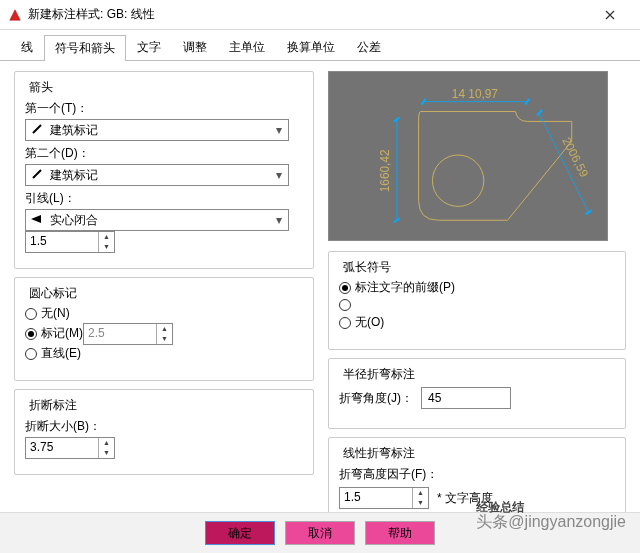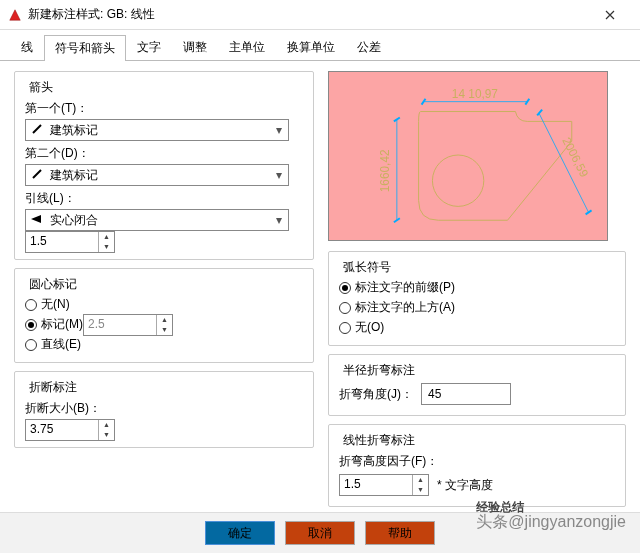--- a/index.html
+++ b/index.html
@@ -5,46 +5,46 @@
   * { box-sizing: border-box; font-family: "Microsoft YaHei", "SimSun", sans-serif; font-size: 12px; }
   body { margin: 0; background: #fff; width: 640px; height: 553px; overflow: hidden; color: #000; }
   .titlebar { height: 30px; display: flex; align-items: center; padding: 0 8px; border-bottom: 1px solid #ddd; }
   .titlebar .app-icon { width: 14px; height: 14px; margin-right: 6px; }
   .titlebar .title { flex: 1; }
   .titlebar .close { width: 44px; height: 30px; display: flex; align-items: center; justify-content: center; color: #333; }
   .tabs { display: flex; border-bottom: 1px solid #bbb; padding: 4px 10px 0 10px; gap: 0; }
   .tab { padding: 4px 10px; border: 1px solid transparent; border-bottom: none; cursor: pointer; }
   .tab.active { border-color: #bbb; background: #fff; position: relative; top: 1px; }
   .content { padding: 10px 14px; }
-  .fieldset { border: 1px solid #ccc; border-radius: 2px; padding: 8px 10px 6px 10px; margin-bottom: 8px; }
+  .fieldset { border: 1px solid #ccc; border-radius: 2px; padding: 8px 10px 15px 10px; margin-bottom: 8px; }
   .fieldset .legend { margin-top: -16px; background: #fff; display: inline-block; padding: 0 4px; }
   .row { display: flex; }
   .col-left { width: 300px; }
   .col-right { flex: 1; padding-left: 14px; }
   .lbl { display: block; margin: 4px 0 2px 0; }
   .combo { display: flex; align-items: center; width: 264px; height: 22px; border: 1px solid #888; background: #fff; }
   .combo .swatch { width: 14px; text-align: center; margin: 0 4px; }
   .combo .txt { flex: 1; padding-left: 2px; }
   .combo .dd { width: 18px; text-align: center; color: #555; }
   .spinner { display: inline-flex; align-items: stretch; border: 1px solid #888; height: 22px; width: 90px; }
   .spinner .sv { flex: 1; padding: 2px 4px; }
   .spinner .sb { width: 16px; display: flex; flex-direction: column; border-left: 1px solid #aaa; }
   .spinner .sb div { flex: 1; font-size: 7px; text-align: center; line-height: 9px; color: #444; }
   .spinner.dis .sv { color: #888; }
   .radio-row, .check-row { display: flex; align-items: center; gap: 4px; margin: 3px 0; }
   .radio, .check { width: 12px; height: 12px; border: 1px solid #333; display: inline-flex; align-items: center; justify-content: center; }
   .radio { border-radius: 50%; }
   .radio .dot { width: 6px; height: 6px; border-radius: 50%; background: #000; }
-  .preview { width: 280px; height: 170px; background: #fca5a5; border: 1px solid #888; position: relative; }
+  .preview { width: 280px; height: 170px; background: #737373; border: 1px solid #888; position: relative; }
   .preview svg { width: 100%; height: 100%; }
   .inline-field { display: flex; align-items: center; gap: 8px; margin: 4px 0; }
   .num-input { border: 1px solid #888; height: 22px; width: 90px; padding: 2px 6px; display: flex; align-items: center; }
   .footer { display: flex; justify-content: center; align-items: center; padding: 8px; gap: 10px; border-top: 1px solid #ddd; position: absolute; bottom: 0; left: 0; right: 0; background: #f2f2f2;}
-  .btn { min-width: 70px; height: 24px; border: 1px solid #4a90d9; background: #0369a1; display: flex; align-items: center; justify-content: center; cursor: pointer; }
-  .btn.flat { background: #c2410c; border-color: #aaa; }
+  .btn { min-width: 70px; height: 24px; border: 1px solid #4a90d9; background: #be185d; display: flex; align-items: center; justify-content: center; cursor: pointer; }
+  .btn.flat { background: #ec4899; border-color: #aaa; }
   .legend-note { position: absolute; right: 14px; bottom: 20px; color: #444; font-weight: bold; font-size: 16px; }
   .legend-note .sub { font-size: 16px; color: #888; font-weight: normal; display: block; text-align: right; margin-top: -4px;}
   .mark-row { display: flex; align-items: center; gap: 0; }
 </style>
 </head>
 <body>
 
 <div class="titlebar">
   <span class="app-icon">
     <svg viewBox="0 0 16 16">
@@ -190,21 +190,20 @@
       <div class="fieldset" style="margin-top:10px">
         <div class="legend">弧长符号</div>
         <div class="radio-row">
           <span class="radio">
               <span class="dot"></span>
             </span>
           <span>标注文字的前缀(P)</span>
         </div>
         <div class="radio-row">
           <span class="radio"></span>
-          <span>标注文字的上方(A)</span>
         </div>
         <div class="radio-row">
           <span class="radio"></span>
           <span>无(O)</span>
         </div>
       </div>
 
       <div class="fieldset">
         <div class="legend">半径折弯标注</div>
         <div class="inline-field">

